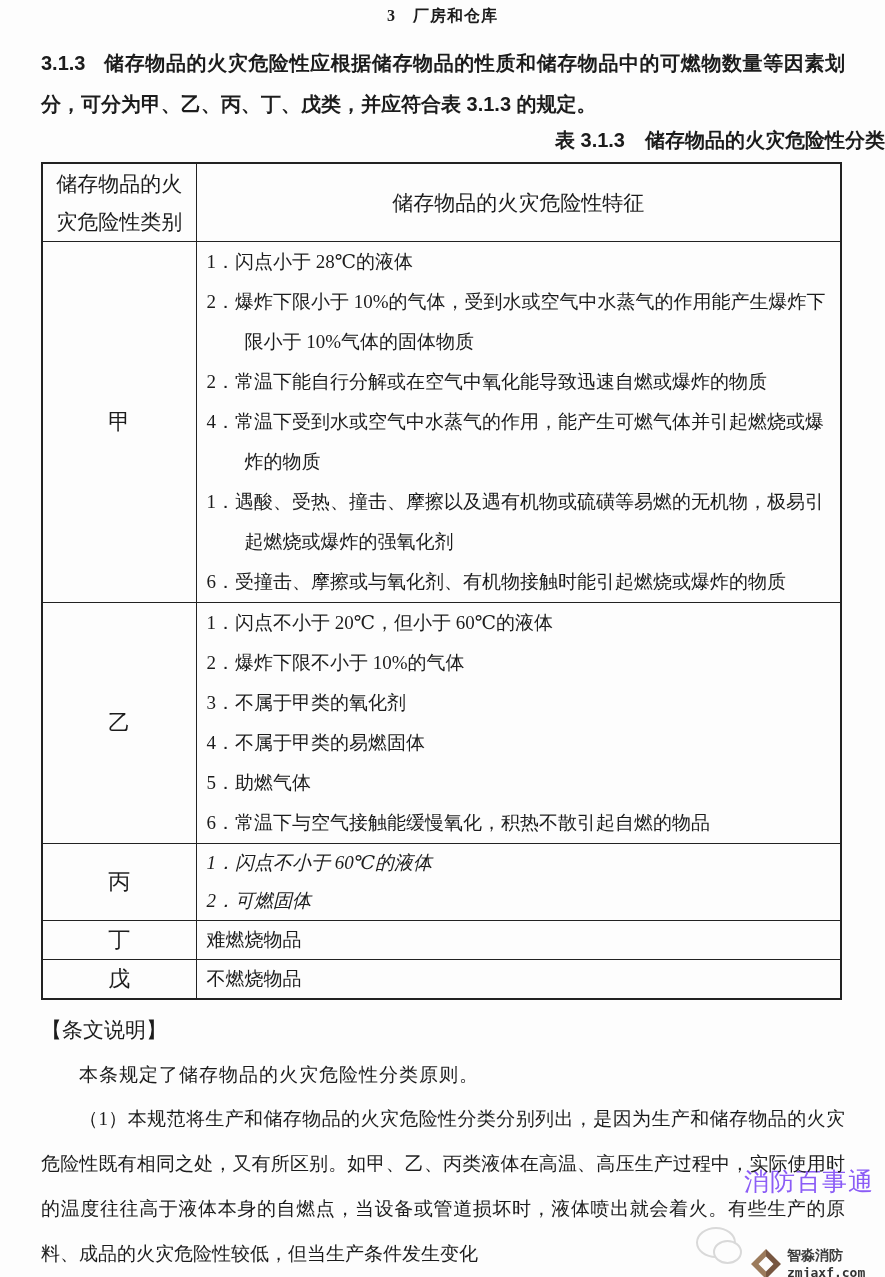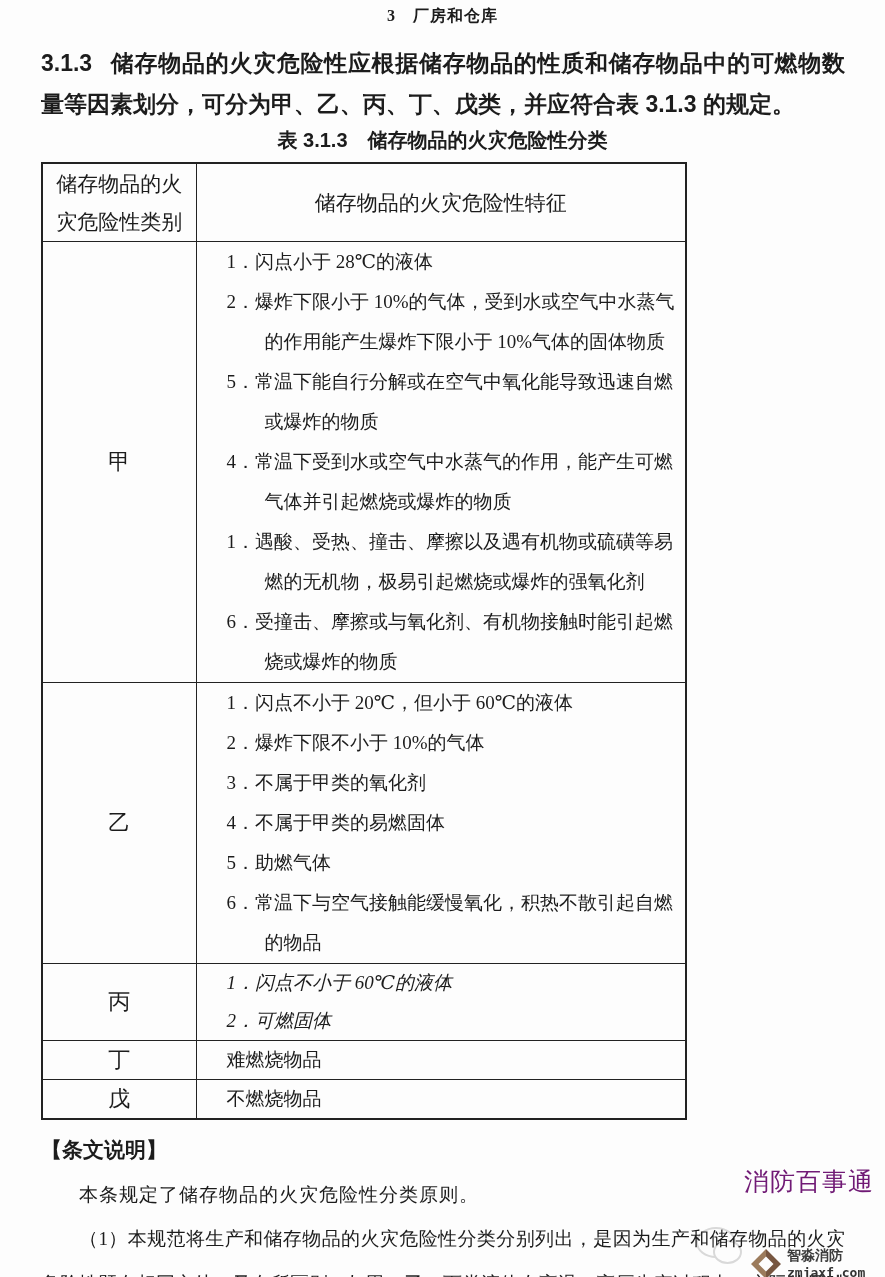--- a/index.html
+++ b/index.html
@@ -18,35 +18,35 @@
     text-align:center;
     font-family:Liberation Serif, serif;
     font-weight:bold;
     font-size:16px;
     letter-spacing:1px;
   }
   .clause{
     margin:12px 40px 0 41px;
     font-family:"Liberation Sans","DejaVu Sans",sans-serif;
     font-weight:bold;
-    font-size:23px;
+    font-size:20px;
     line-height:41px;
     text-align:justify;
   }
   .clause-num{margin-right:18px;}
   .tbl-title{
     margin:2px 0 0;
-    text-align:center;
+    text-align:right;
     font-family:"Liberation Sans","DejaVu Sans",sans-serif;
     font-weight:bold;
     font-size:20px;
   }
   table.hazard{
     margin:8px 0 7px 41px;
-    width:646px;
+    width:801px;
     border-collapse:collapse;
     border:2px solid #222;
     table-layout:fixed;
   }
   table.hazard th, table.hazard td{
     border:1px solid #222;
     vertical-align:middle;
   }
   col.c1{width:154px;}
   tr.hdr th{
@@ -55,41 +55,41 @@
     font-size:21px;
     line-height:38px;
     padding:0 10px;
     text-align:center;
   }
   td.cat{
     text-align:center;
     font-size:22px;
   }
   td.feat{
-    padding:0 6px 0 30px;
+    padding:0 6px 0 10px;
   }
   .item{
     margin:0;
     font-size:19px;
     line-height:40px;
     padding-left:38px;
     text-indent:-38px;
     text-align:left;
   }
   tr.r2 .item{line-height:38px;font-style:italic;}
   tr.r3 td.feat, tr.r4 td.feat{height:38px;}
   .item-plain{
     margin:0;
     font-size:19px;
     line-height:22px;
   }
   .cmt-label{
     margin:16px 40px 0 41px;
     font-family:"Liberation Sans","DejaVu Sans",sans-serif;
-    font-weight:bold;
+    font-weight:normal;
     font-size:21px;
     position:relative;z-index:2;
   }
   .cmt-p{
     margin:0 40px 0 41px;
     font-size:19px;
     text-align:justify;
     text-indent:2em;
     position:relative;z-index:2;
   }
@@ -103,21 +103,21 @@
     position:absolute;left:0;top:0;width:36px;height:27px;
     border:2px solid #d9d9d9;border-radius:50%;background:transparent;display:block;
   }
   .wm-bubbles .b2{
     position:absolute;left:17px;top:13px;width:25px;height:20px;
     border:2px solid #d9d9d9;border-radius:50%;background:#fdfdfd;display:block;
   }
   .wm-faint{
     position:absolute;left:744px;top:1159px;z-index:1;
     font-family:"Liberation Sans","DejaVu Sans",sans-serif;
-    font-size:25px;color:#701a75;letter-spacing:1px;white-space:nowrap;
+    font-size:25px;color:#8b5cf6;letter-spacing:1px;white-space:nowrap;
   }
   .wm-brand-row{
     position:absolute;left:750px;top:1240px;z-index:3;
     display:flex;align-items:center;gap:5px;
   }
   .wm-logo{display:block;}
   .wm-brand{
     font-family:"Liberation Sans","DejaVu Sans",sans-serif;
     font-weight:bold;font-size:14px;color:#3d3d3d;line-height:19px;white-space:nowrap;
   }
@@ -146,21 +146,21 @@
         <tr class="hdr">
       <th>储存物品的火灾危险性类别</th>
       <th>储存物品的火灾危险性特征</th>
     </tr>
 
     <tr class="r0">
       <td class="cat">甲</td>
       <td class="feat">
         <p class="item">1．闪点小于 28℃的液体</p>
         <p class="item">2．爆炸下限小于 10%的气体，受到水或空气中水蒸气的作用能产生爆炸下限小于 10%气体的固体物质</p>
-        <p class="item">5．常温下能自行分解或在空气中氧化能导致迅速自燃或爆炸的物质</p>
+        <p class="item">2．常温下能自行分解或在空气中氧化能导致迅速自燃或爆炸的物质</p>
         <p class="item">4．常温下受到水或空气中水蒸气的作用，能产生可燃气体并引起燃烧或爆炸的物质</p>
         <p class="item">1．遇酸、受热、撞击、摩擦以及遇有机物或硫磺等易燃的无机物，极易引起燃烧或爆炸的强氧化剂</p>
         <p class="item">6．受撞击、摩擦或与氧化剂、有机物接触时能引起燃烧或爆炸的物质</p>
       </td>
     </tr>
 
     <tr class="r1">
       <td class="cat">乙</td>
       <td class="feat">
         <p class="item">1．闪点不小于 20℃，但小于 60℃的液体</p>

